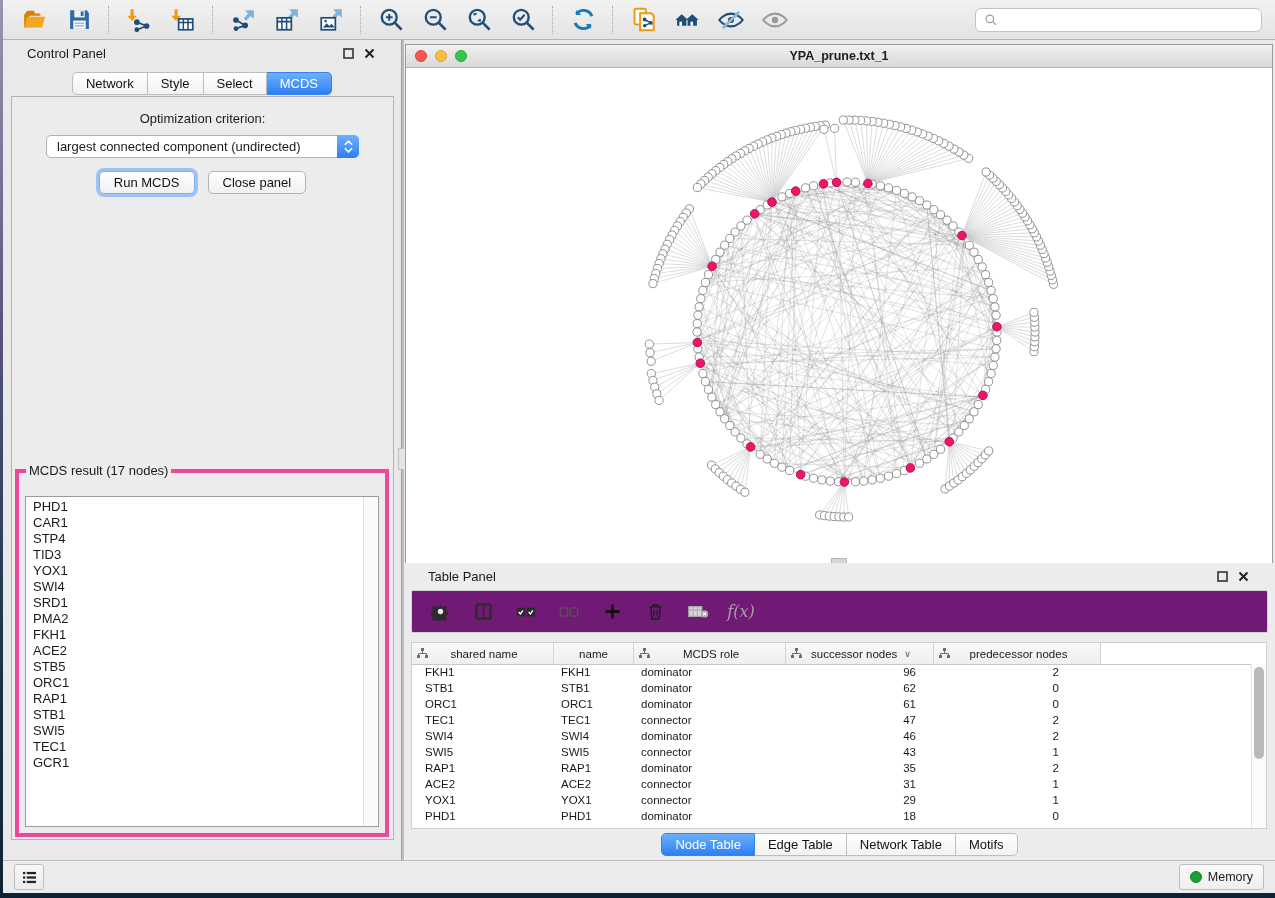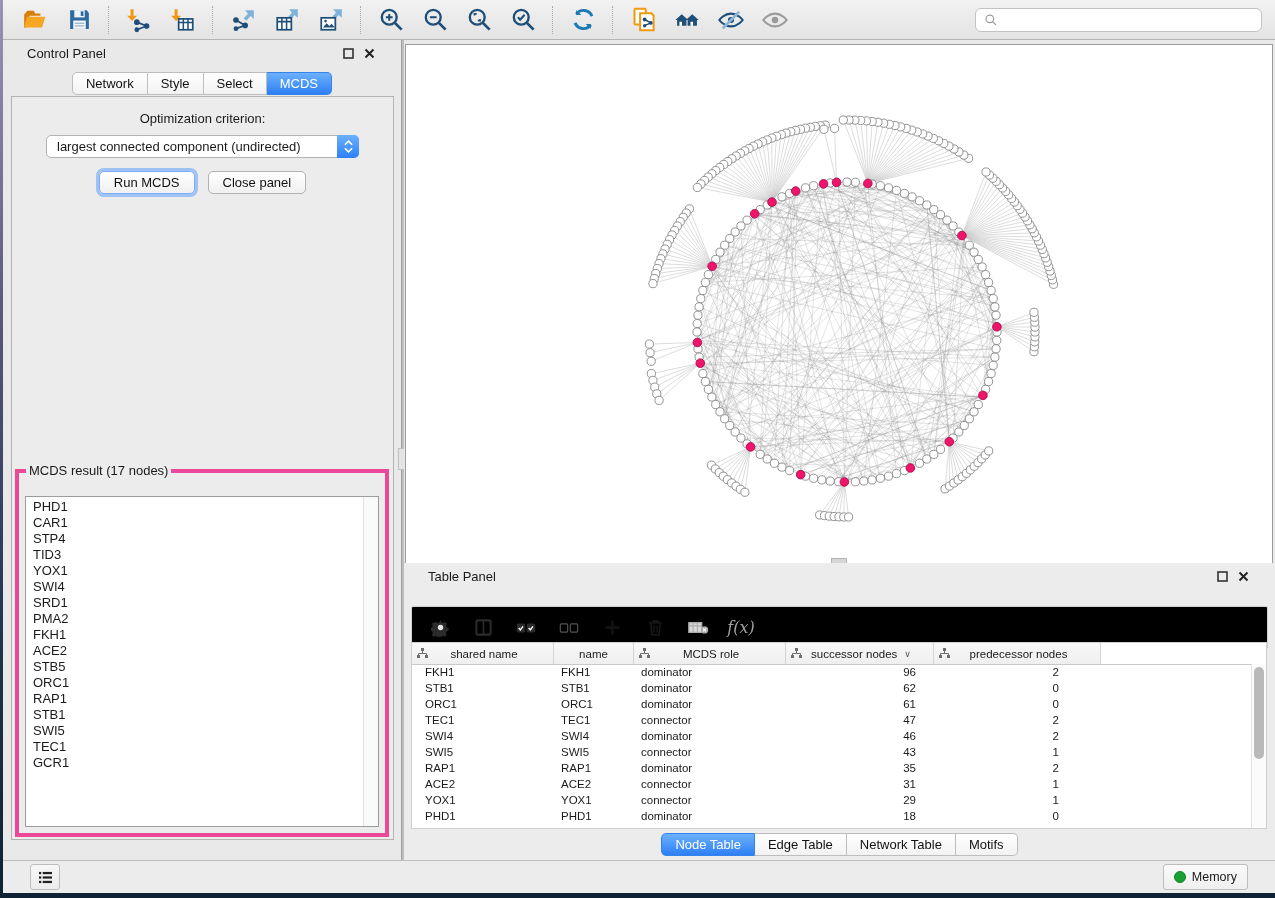--- a/index.html
+++ b/index.html
@@ -59,21 +59,21 @@
   .tl.r{background:#fc5652;border:1px solid #dd3f3c;box-sizing:border-box;}
   .tl.y{background:#fdbe41;border:1px solid #e0a12f;box-sizing:border-box;}
   .tl.g{background:#34c84a;border:1px solid #27a938;box-sizing:border-box;}
   #net-title{position:absolute;left:0;right:0;text-align:center;font-size:12.5px;font-weight:700;color:#1c1c1c;}
   #net-canvas{position:absolute;left:0;right:0;top:23px;bottom:0;background:#fff;}
   #net-canvas svg{width:100%;height:100%;display:block;}
   #h-split-handle{position:absolute;left:50%;bottom:-1px;width:16px;height:7px;margin-left:-8px;
     background:#d6d6d6;border:1px solid #b5b5b5;box-sizing:border-box;}
   
   #table-panel{position:absolute;left:0;right:0;top:523px;bottom:0;background:#ececec;}
-  #tp-toolbar{position:absolute;left:7px;right:7px;top:43px;height:43px;background:#000000;
+  #tp-toolbar{position:absolute;left:7px;right:7px;top:27px;height:43px;background:#701a75;
     border:1px solid #d2d2d2;border-radius:2px;display:flex;align-items:center;padding-left:17px;gap:21px;box-sizing:border-box;}
   .tp-icon{display:flex;align-items:center;justify-content:center;width:22px;height:22px;}
   .fx{font-family:"DejaVu Serif","Liberation Serif",serif;font-style:italic;font-size:16px;color:#a2a2a2;}
   #node-table{position:absolute;left:7px;right:8px;top:79px;bottom:31px;background:#fff;border:1px solid #cfcfcf;box-sizing:border-box;}
   #nt-header{display:flex;height:21px;border-bottom:1px solid #c9c9c9;}
   .thc{position:relative;display:flex;align-items:center;justify-content:center;box-sizing:border-box;
     border-right:1px solid #d4d4d4;background:linear-gradient(#f8f8f8,#efefef);font-size:11.5px;gap:3px;}
   .thc .tree{position:absolute;left:5px;top:5px;}
   .thc .sort{font-size:9px;color:#555;margin-left:4px;}
   #nt-rows{position:absolute;left:0;right:14px;top:21px;bottom:0;overflow:hidden;}
@@ -82,21 +82,21 @@
   .c1{width:142px;padding-left:13px;}
   .c2{width:80px;padding-left:7px;}
   .c3{width:152px;padding-left:7px;}
   .c4{width:148px;text-align:right;padding-right:18px;}
   .c5{width:167px;text-align:right;padding-right:42px;}
   #nt-scroll{position:absolute;right:0;top:21px;bottom:0;width:14px;background:#fbfbfb;border-left:1px solid #e3e3e3;}
   #nt-thumb{position:absolute;left:2px;right:2px;top:3px;height:92px;border-radius:5px;background:#b9b9b9;}
   #tp-tabs{position:absolute;left:0;right:0;bottom:4px;display:flex;justify-content:center;}
   
   #status-bar{position:absolute;left:3px;right:0;bottom:5px;height:33px;background:#ececec;border-top:1px solid #bcbcbc;
-    display:flex;align-items:center;padding:0 27px;box-sizing:border-box;}
+    display:flex;align-items:center;padding:0 11px;box-sizing:border-box;}
   #status-list-btn{width:28px;height:24px;background:linear-gradient(#f7f7f7,#ececec);border:1px solid #bdbdbd;
     border-radius:3px;display:flex;align-items:center;justify-content:center;}
   #memory-btn{margin-left:auto;height:24px;background:linear-gradient(#fafafa,#efefef);border:1px solid #bdbdbd;
     border-radius:3px;display:flex;align-items:center;gap:6px;padding:0 10px;font-size:12.5px;}
   #memory-dot{width:12px;height:12px;border-radius:50%;background:#18a033;border:1px solid #128527;box-sizing:border-box;}
 </style>
 </head>
 <body>
 
 <div id="toolbar">
@@ -301,20 +301,26 @@
       </div>
     </fieldset>
   </div>
 </div>
 <div id="v-split"></div>
 <div id="v-split-handle"></div>
 
 <div id="right-col">
 
   <div id="net-window">
+    <div id="net-titlebar">
+      <span class="tl r"></span>
+      <span class="tl y"></span>
+      <span class="tl g"></span>
+      <span id="net-title">YPA_prune.txt_1</span>
+    </div>
     <div id="net-canvas">
       <svg id="netsvg" viewBox="0 0 866 494" preserveAspectRatio="xMidYMid meet">
           <line x1="366" y1="133.0961894323342" x2="419.2580796403281" y2="56.139445763399124" stroke="#c3c3c3" stroke-opacity="0.9" stroke-width="0.65"></line>
           <line x1="366" y1="133.0961894323342" x2="414.28500142495017" y2="56.72273792020826" stroke="#c3c3c3" stroke-opacity="0.9" stroke-width="0.65"></line>
           <line x1="366" y1="133.0961894323342" x2="409.3274047048012" y2="57.42556893605044" stroke="#c3c3c3" stroke-opacity="0.9" stroke-width="0.65"></line>
           <line x1="366" y1="133.0961894323342" x2="404.3881624356762" y2="58.24753151631219" stroke="#c3c3c3" stroke-opacity="0.9" stroke-width="0.65"></line>
           <line x1="366" y1="133.0961894323342" x2="399.4701369368603" y2="59.18814932895373" stroke="#c3c3c3" stroke-opacity="0.9" stroke-width="0.65"></line>
           <line x1="366" y1="133.0961894323342" x2="394.5761782323984" y2="60.246877280546045" stroke="#c3c3c3" stroke-opacity="0.9" stroke-width="0.65"></line>
           <line x1="366" y1="133.0961894323342" x2="389.7091223994895" y2="61.42310183215574" stroke="#c3c3c3" stroke-opacity="0.9" stroke-width="0.65"></line>
           <line x1="366" y1="133.0961894323342" x2="384.8717899249642" y2="62.716141354894376" stroke="#c3c3c3" stroke-opacity="0.9" stroke-width="0.65"></line>

